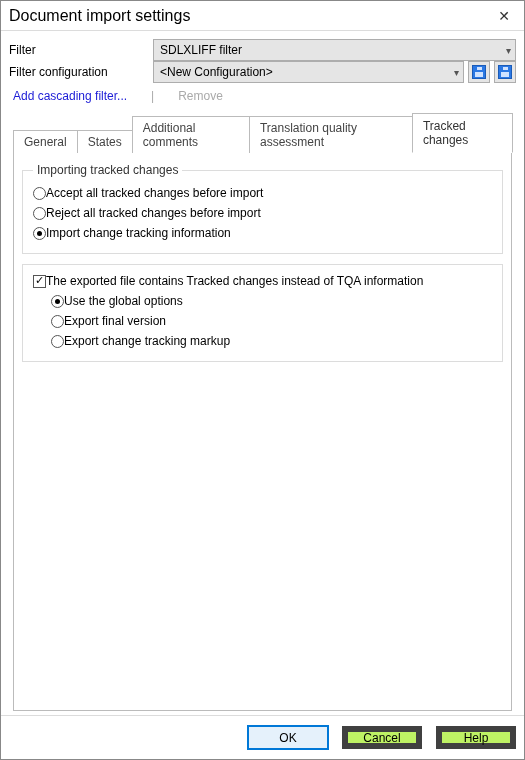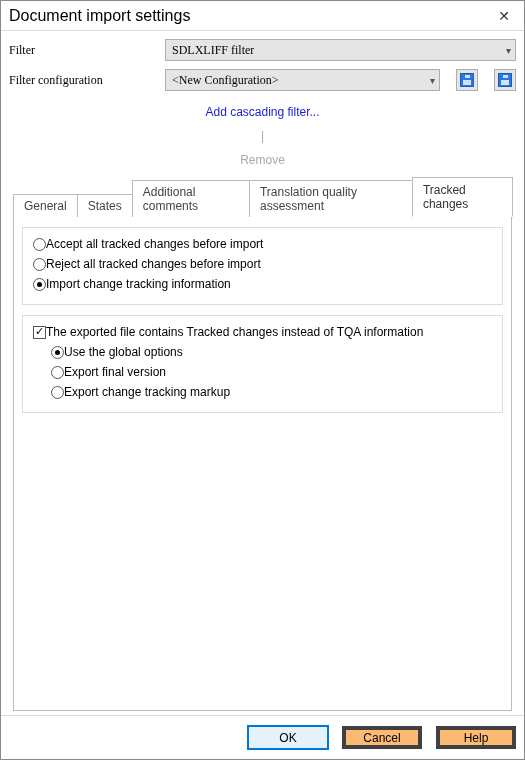--- a/index.html
+++ b/index.html
@@ -34,23 +34,22 @@
   }
   .content {
     flex: 1 1 auto;
     padding: 8px 8px 0 8px;
     display: flex;
     flex-direction: column;
   }
   .form-row {
     display: flex;
     align-items: center;
-    margin-bottom: 8px;
-    gap: 16px;
-    font-family: Liberation Serif, serif;
+    margin-bottom: 0;
+    gap: 4px;
   }
   .form-row label.lbl {
     width: 140px;
     flex: 0 0 140px;
   }
   .dd {
     flex: 1 1 auto;
     height: 22px;
     border: 1px solid #adadad;
     background: #e5e5e5;
@@ -83,23 +82,22 @@
     background: #cfe2ff;
   }
   .disk-icon::after {
     content: "";
     position: absolute;
     top: 1px; left: 4px; width: 5px; height: 3px;
     background: #cfe2ff;
   }
   .link-row {
     padding: 6px 4px 10px 4px;
-    display: flex; align-items: center; gap: 10px;
-    font-size: 12px;
-    flex-direction: column;
+    display: flex; align-items: center; gap: 24px;
+    font-size: 12px;
   }
   .link-add { color: #1b1bd6; cursor: pointer; }
   .link-sep { color: #aaa; }
   .link-remove { color: #aaa; cursor: default; }
   .tabs {
     display: flex;
     align-items: flex-end;
     padding: 0 4px;
     position: relative;
     z-index: 2;
@@ -185,22 +183,22 @@
     border-top: 1px solid #dcdcdc;
     padding: 10px 8px;
     display: flex;
     justify-content: flex-end;
     gap: 14px;
     background: #fff;
   }
   .btn {
     width: 80px;
     height: 23px;
-    border: 4px solid #404040;
-    background: #fdba74;
+    border: 6px solid #404040;
+    background: #bef264;
     display: flex;
     align-items: center;
     justify-content: center;
     cursor: pointer;
     font-size: 12px;
   }
   .btn.primary {
     border: 1px solid #0078d7;
     outline: 1px solid #0078d7;
     background: #e5f1fb;
@@ -250,20 +248,21 @@
     <div class="tab"><span>General</span></div>
     <div class="tab"><span>States</span></div>
     <div class="tab"><span>Additional comments</span></div>
     <div class="tab"><span>Translation quality assessment</span></div>
     <div class="tab active"><span>Tracked changes</span></div>
   </div>
 
   <div class="panel">
 
     <fieldset class="group">
+      <legend>Importing tracked changes</legend>
 
       <div class="opt-row">
         <span class="radio"></span>
         <span>Accept all tracked changes before import</span>
       </div>
       <div class="opt-row">
         <span class="radio"></span>
         <span>Reject all tracked changes before import</span>
       </div>
       <div class="opt-row">

